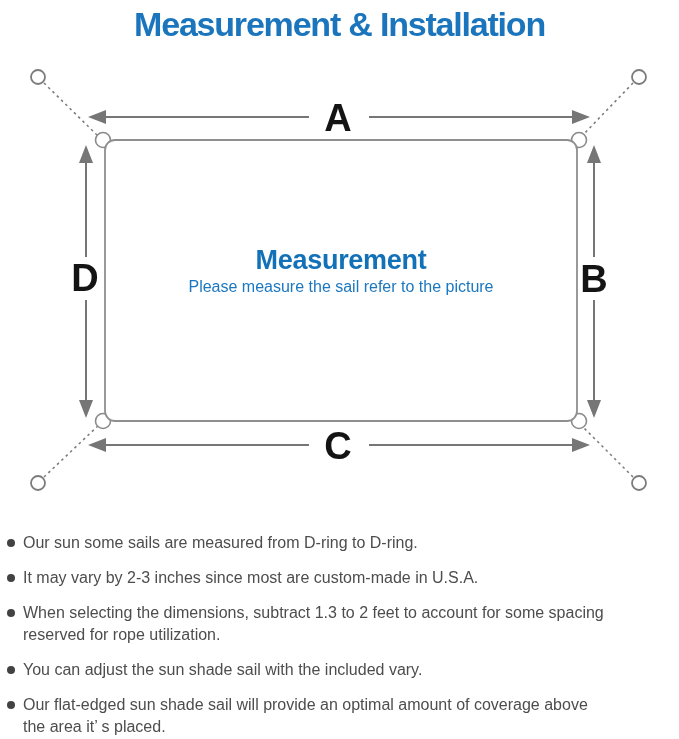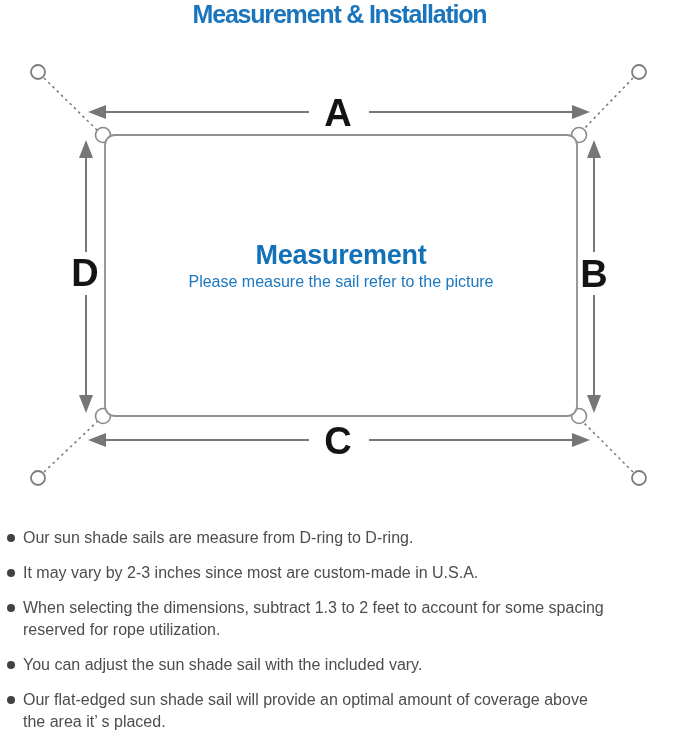--- a/index.html
+++ b/index.html
@@ -1,22 +1,23 @@
 <!DOCTYPE html>
 <html><head>
 <meta charset="utf-8">
 <style>
   * { margin: 0; padding: 0; box-sizing: border-box; }
   html, body { width: 679px; height: 739px; background: #ffffff; overflow: hidden; }
   body { font-family: "Liberation Sans", sans-serif; }
 
   .page-title {
+    margin-top: 5px;
     height: 55px;
     text-align: center;
-    font-size: 25px;
+    font-size: 34px;
     font-weight: bold;
     letter-spacing: -1.2px;
     color: #1b75bc;
   }
 
   .diagram-wrap { width: 679px; height: 460px; }
 
   svg text.dim-label {
     font-family: "Liberation Sans", sans-serif;
     font-size: 38px;
@@ -113,21 +114,21 @@
     <text class="dim-label" x="594" y="232" text-anchor="middle">B</text>
 
     <text class="center-title" x="341" y="209" text-anchor="middle">Measurement</text>
     <text class="center-sub" x="341" y="232" text-anchor="middle">Please measure the sail refer to the picture</text>
   </svg>
 </div>
 
 <ul class="notes">
   <li>
     <span class="dot"></span>
-    <span class="note-text">Our sun shade sails are measure from D-ring to D-ring.</span>
+    <span class="note-text">Our sun some sails are measured from D-ring to D-ring.</span>
   </li>
   <li>
     <span class="dot"></span>
     <span class="note-text">It may vary by 2-3 inches since most are custom-made in U.S.A.</span>
   </li>
   <li>
     <span class="dot"></span>
     <span class="note-text">When selecting the dimensions, subtract 1.3 to 2 feet to account for some spacing
 reserved for rope utilization.</span>
   </li>

